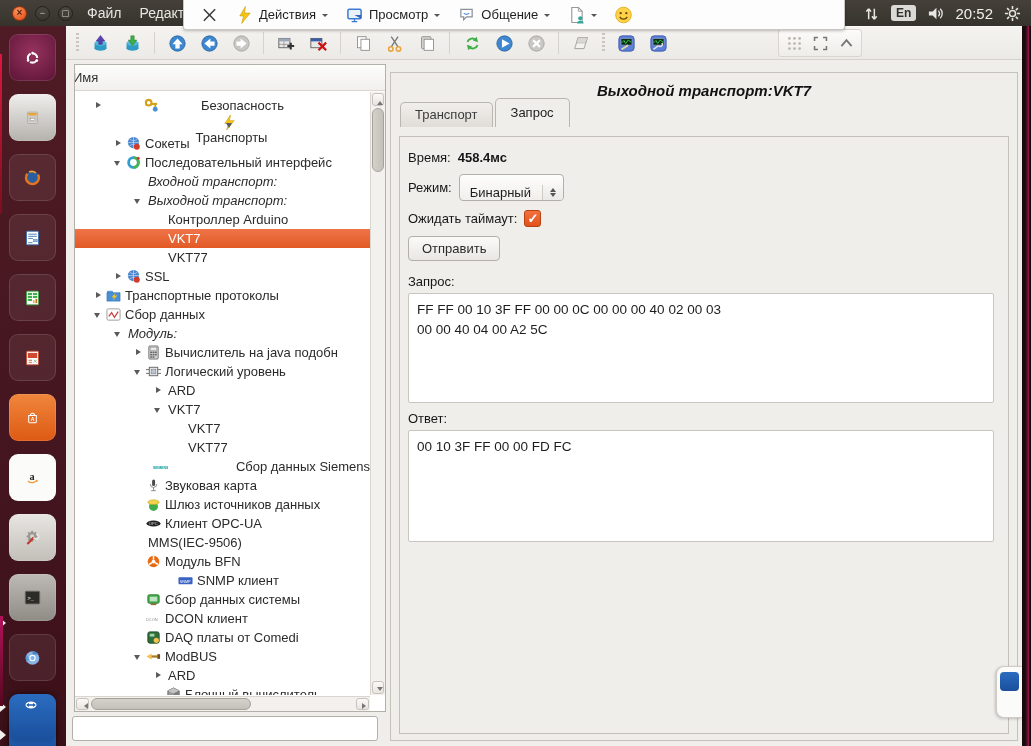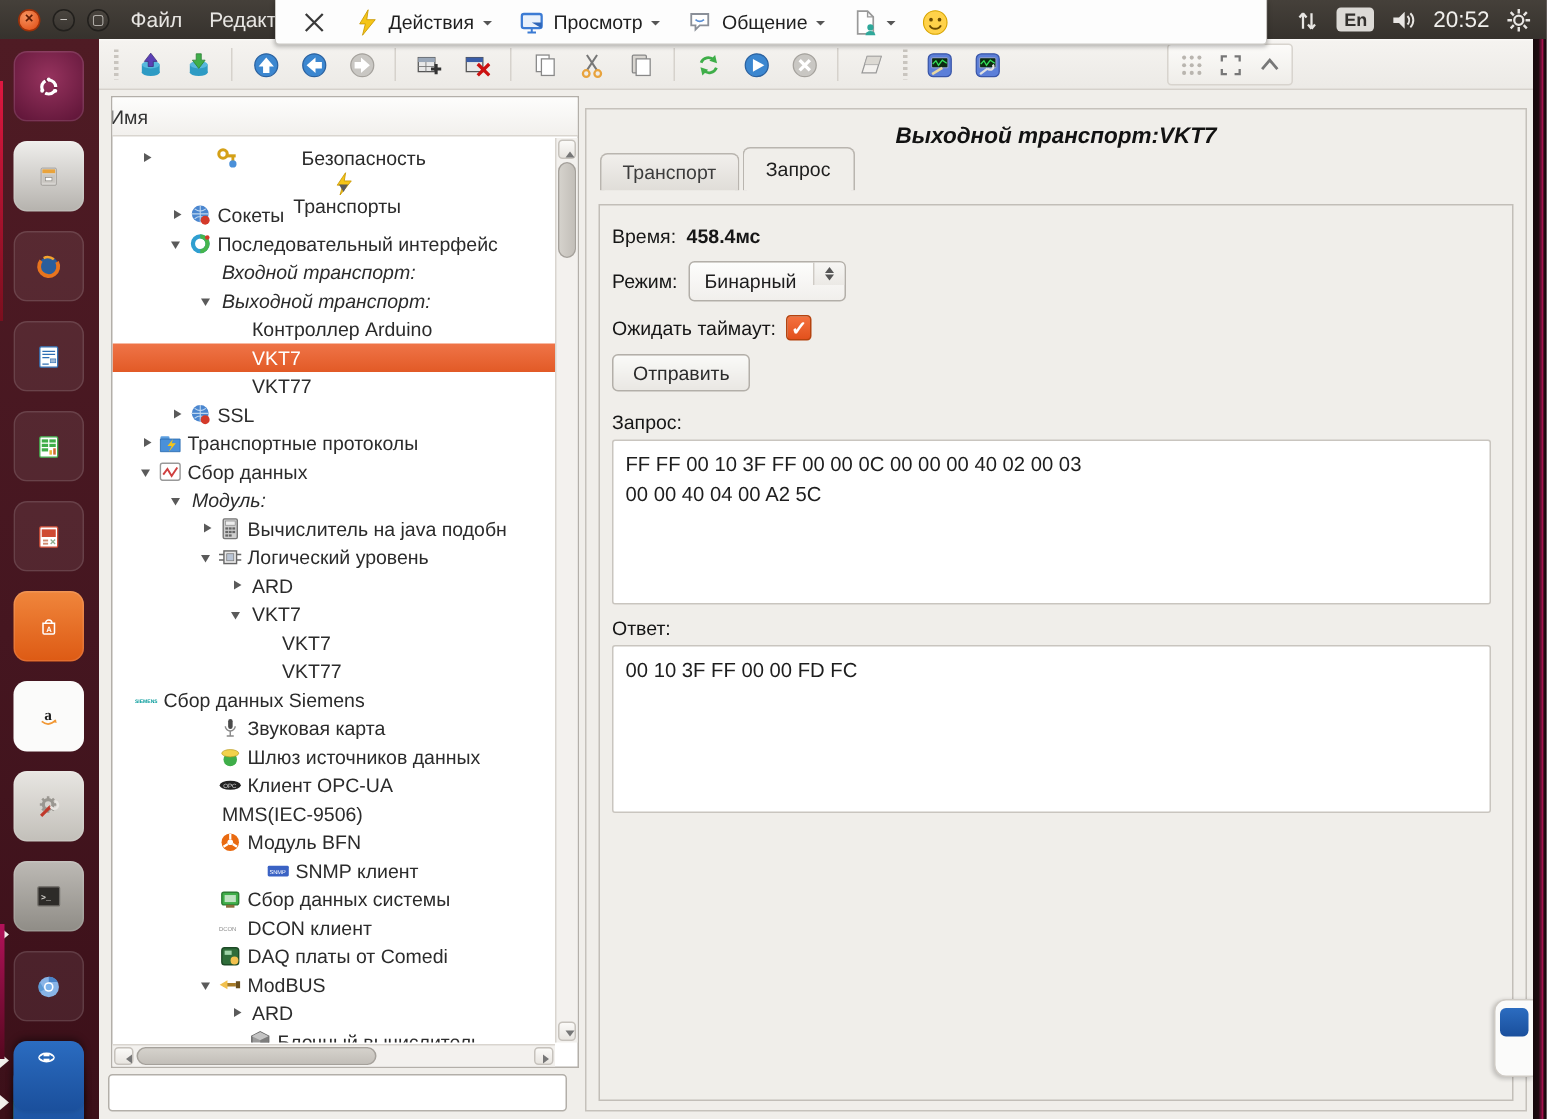--- a/index.html
+++ b/index.html
@@ -77,21 +77,21 @@
 
 .group{position:absolute;left:324px;top:46px;width:628px;height:669px;border:1px solid #c5c1bb;background:#f0eeea}
 .panel-title{text-align:center;font-size:15px;font-weight:bold;font-style:italic;color:#121212;margin-top:9px}
 .tabs{position:absolute;left:9px;top:24px;display:flex;align-items:flex-end;z-index:3}
 .tab{padding:4px 14px 5px;font-size:13px;color:#3c3c3c;background:linear-gradient(#f1efec,#e0ddd8);border:1px solid #b9b5af;border-bottom:none;border-radius:5px 5px 0 0;margin-right:2px;position:relative;top:1px}
 .tab.active{background:#f0eeea;color:#1d1d1d;padding:6px 15px 7px;top:1px;z-index:4}
 .frame{position:absolute;left:8px;right:8px;top:63px;bottom:6px;border:1px solid #c2beb8;background:#f0eeea;padding:13px 12px 0 8px}
 .frow{display:flex;align-items:center;font-size:13px;color:#161616;margin-bottom:9px}
 .frow .flabel{margin-right:7px}
 .bold-val{font-weight:bold}
-.combo{display:inline-flex;align-items:flex-start;height:27px;background:linear-gradient(#fdfdfc,#f1efec);border:1px solid #b3afa9;border-radius:4px;font-size:13px;color:#1d1d1d;overflow:hidden}
+.combo{display:inline-flex;align-items:flex-end;height:27px;background:linear-gradient(#fdfdfc,#f1efec);border:1px solid #b3afa9;border-radius:4px;font-size:13px;color:#1d1d1d;overflow:hidden}
 .combo .val{padding:5px 10px 0;min-width:82px}
 .combo .spin{width:21px;border-left:1px solid #cfcbc5;display:flex;flex-direction:column;align-items:center;justify-content:center;gap:3px;background:linear-gradient(#f7f6f4,#ebe9e5)}
 .tri-up{width:0;height:0;border:3.5px solid transparent;border-bottom:4.5px solid #555;margin-bottom:-1px}
 .tri-dn{width:0;height:0;border:3.5px solid transparent;border-top:4.5px solid #555;margin-top:-1px}
 .cb{width:17px;height:17px;border-radius:3px;background:linear-gradient(#f4713f,#e2511d);border:1px solid #b5430f;color:#fff;font-size:13px;font-weight:bold;display:flex;align-items:center;justify-content:center}
 .cb::before{content:"\2713"}
 .btn{display:inline-block;padding:4px 13px;font-size:13px;color:#2b2b2b;background:linear-gradient(#fafaf8,#e9e7e3);border:1px solid #b3afa9;border-radius:4px;margin-bottom:10px}
 .ta-label{font-size:13px;color:#161616;margin:3px 0 4px}
 .ta{background:#fff;border:1px solid #c9c5bf;border-radius:2px;padding:6px 8px;font-size:13.5px;color:#1d1d1d;white-space:pre-wrap;line-height:1.45;margin-right:2px}
 .ta1{height:110px;margin-bottom:8px}
@@ -691,21 +691,21 @@
           <span class="lb">VKT7</span>
         </div>
         <div class="tree-row" style="padding-left: 96px;">
           <span class="exp "></span>
           <span class="lb">VKT7</span>
         </div>
         <div class="tree-row" style="padding-left: 96px;">
           <span class="exp "></span>
           <span class="lb">VKT77</span>
         </div>
-        <div class="tree-row" style="">
+        <div class="tree-row" style=" justify-content: space-between;">
           <span class="exp "></span>
           <span class="ic">
             <svg width="15" height="15" viewBox="0 0 16 16">
               <text x="0" y="10.5" font-size="3.6" font-weight="bold" fill="#009999">SIEMENS</text>
             </svg>
           </span>
           <span class="lb">Сбор данных Siemens</span>
         </div>
         <div class="tree-row" style="padding-left: 56px;">
           <span class="exp "></span>

